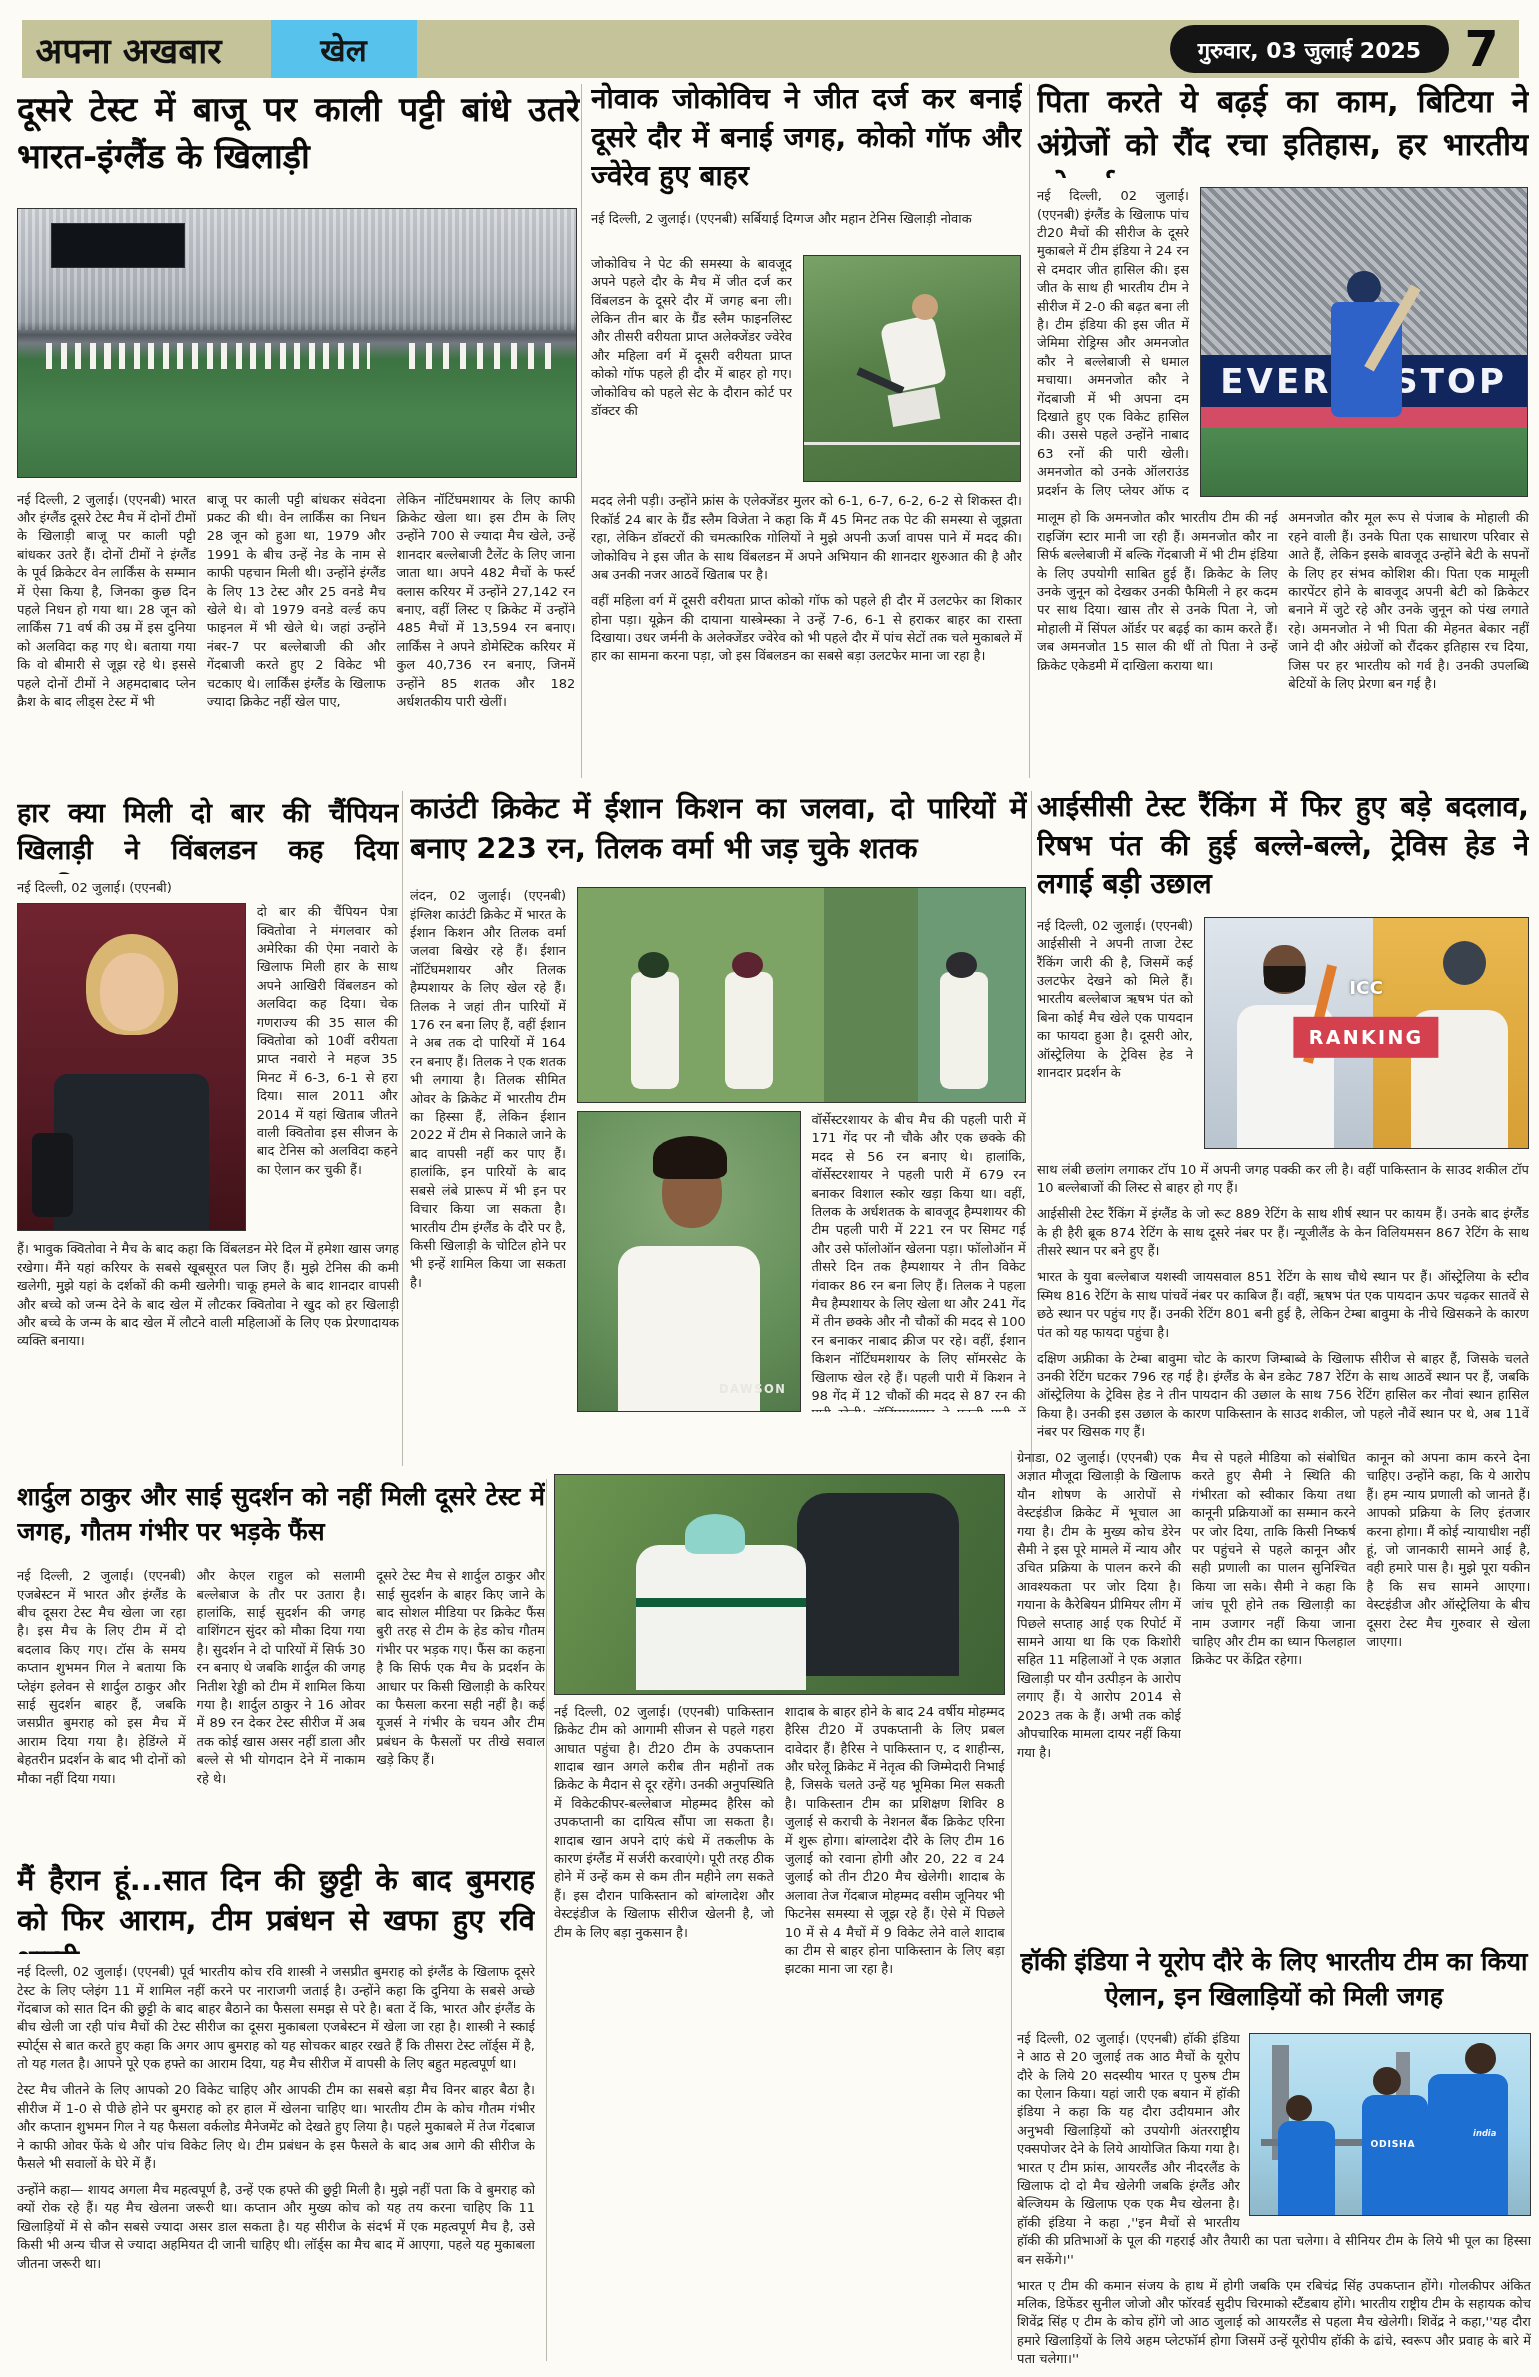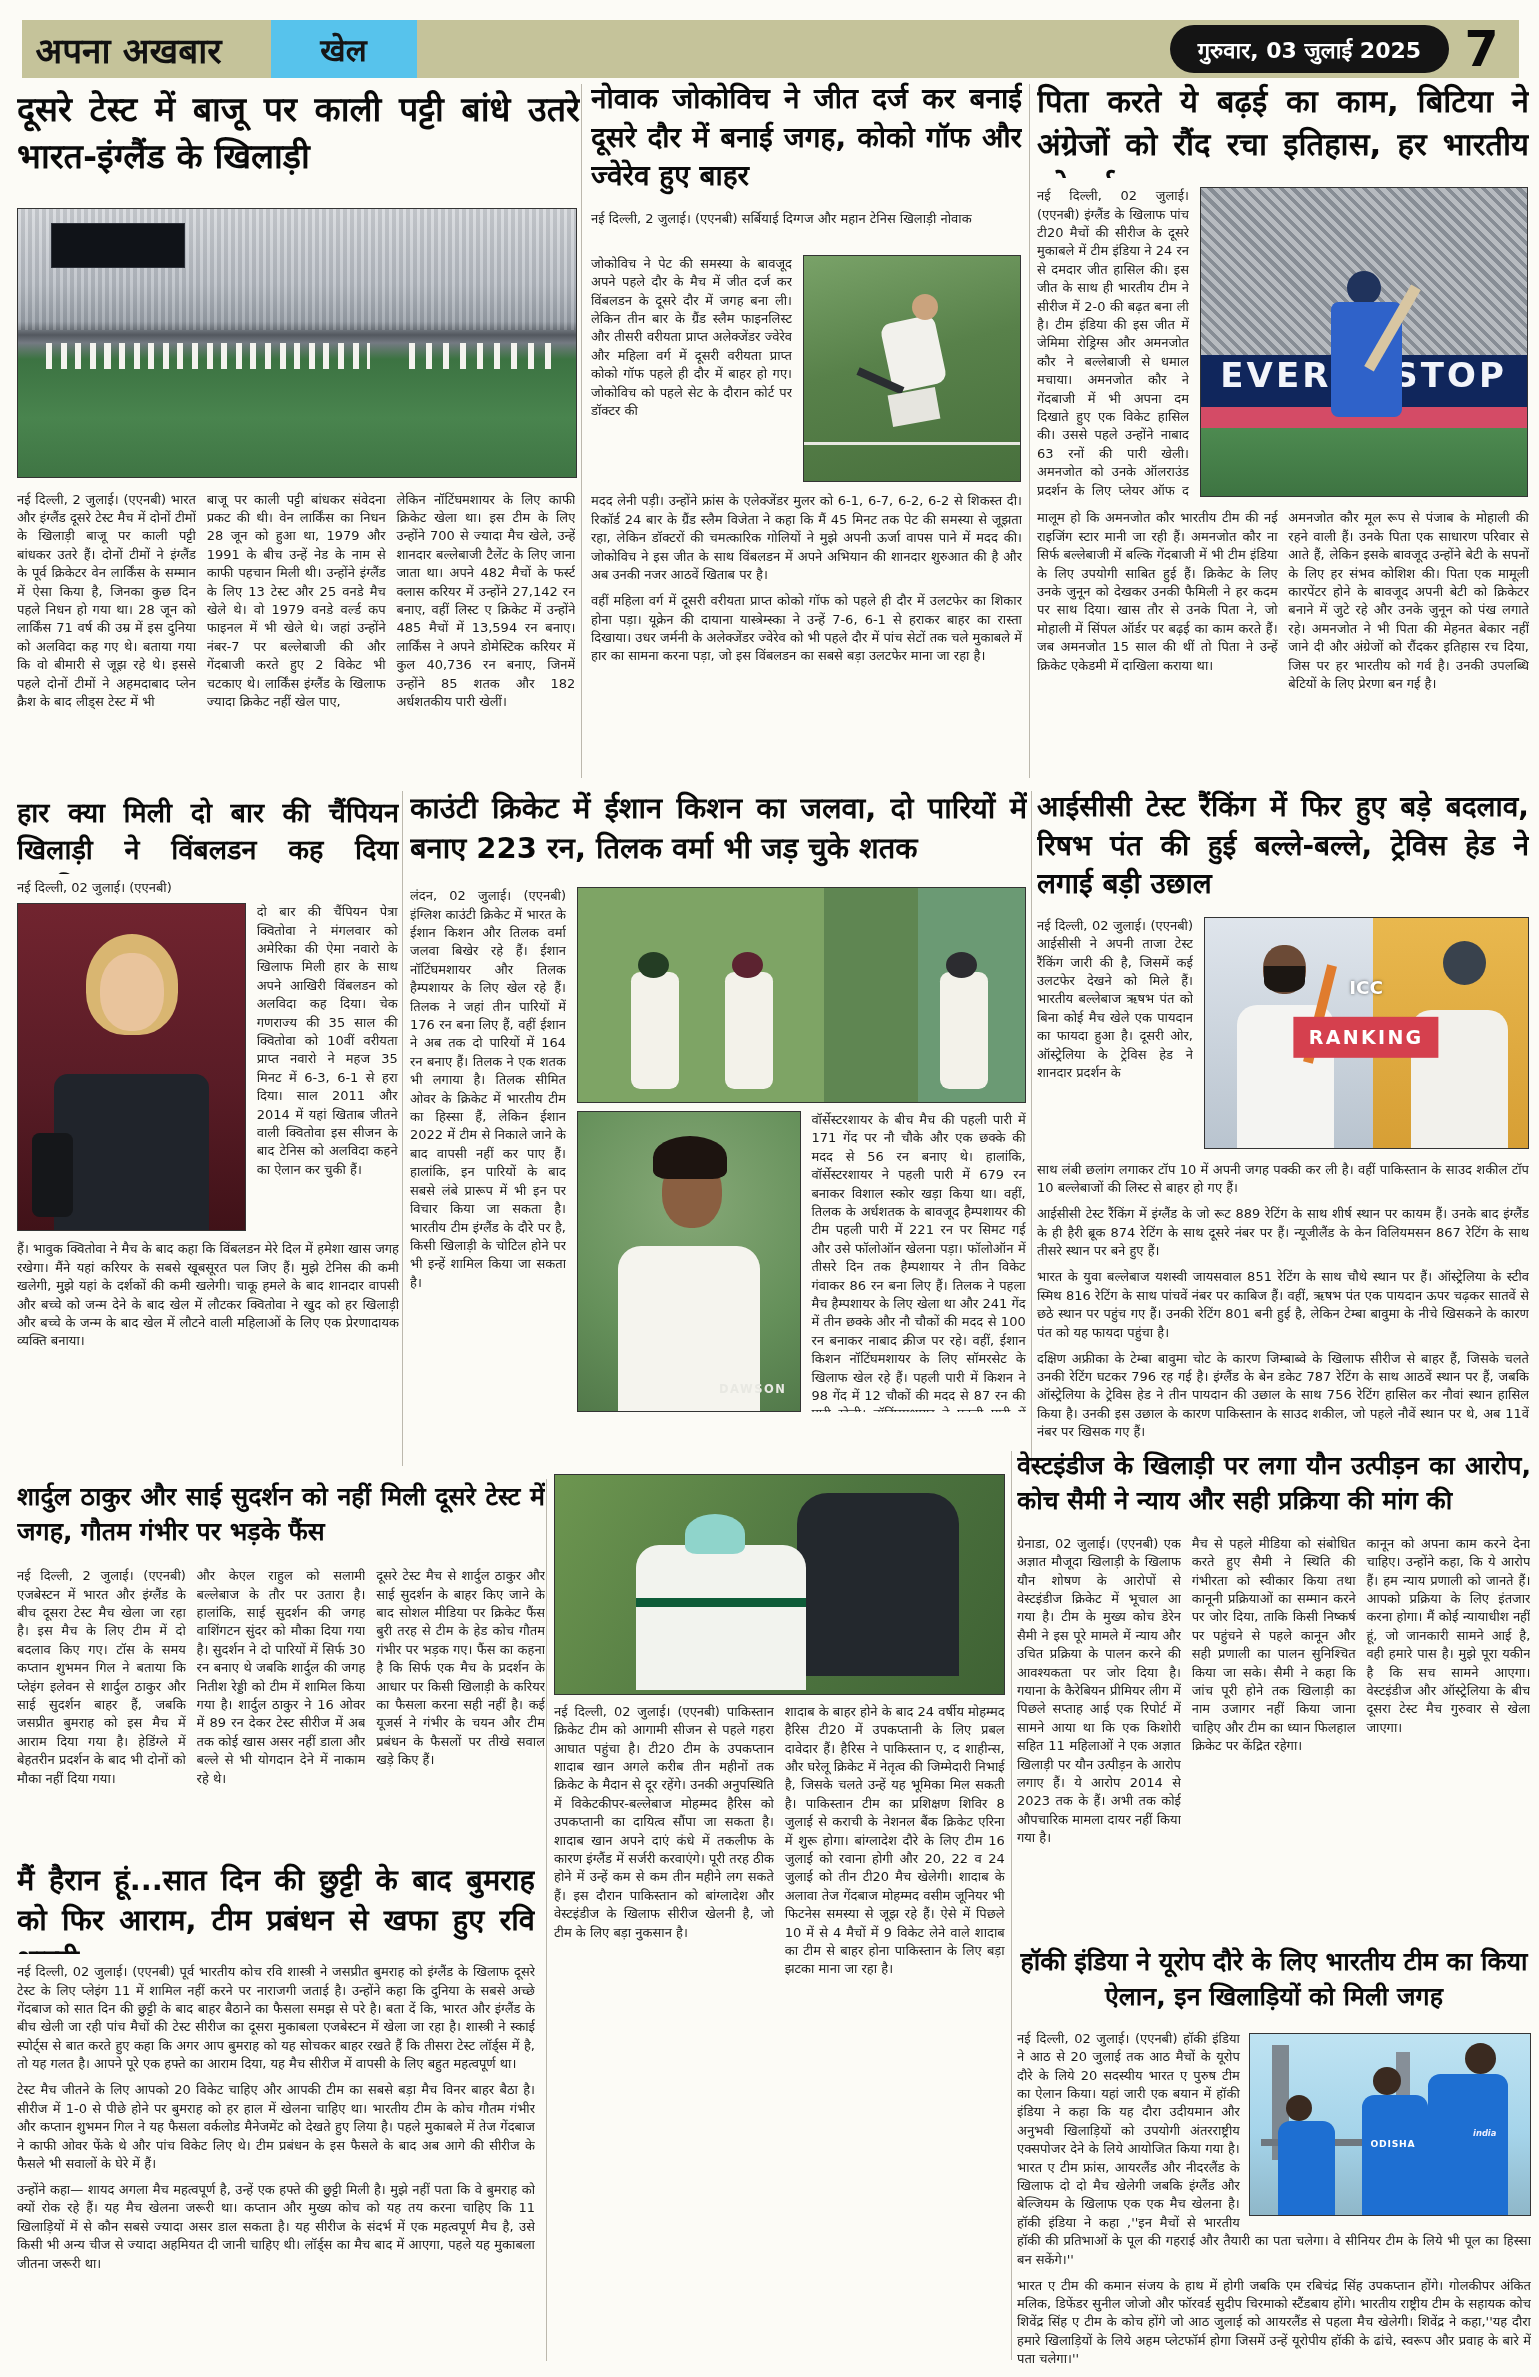--- a/index.html
+++ b/index.html
@@ -86,21 +86,21 @@
   .phA-players{position:absolute;left:5%;top:50%;width:58%;height:26px;background:repeating-linear-gradient(90deg,#f4f3ee 0 6.1px,transparent 6.1px 14.6px)}
   .phA-players2{position:absolute;right:4%;top:50%;width:26%;height:26px;background:repeating-linear-gradient(90deg,#f4f3ee 0 6.1px,transparent 6.1px 17px)}
   .phB{background:linear-gradient(165deg,#79a268 0%,#58814a 45%,#48703d 100%)}
   .phB-line{position:absolute;left:0;right:0;bottom:16%;height:3.1px;background:#e8e8e2}
   .phB-torso{position:absolute;left:38%;top:28%;width:55px;height:69px;background:#f2f1ec;border-radius:10.7px;transform:rotate(-12deg)}
   .phB-head{position:absolute;left:50%;top:17%;width:26px;height:26px;background:#caa37d;border-radius:50%}
   .phB-racket{position:absolute;left:24%;top:54%;width:49px;height:7.7px;background:#2a2d31;transform:rotate(24deg)}
   .phB-shorts{position:absolute;left:40%;top:60%;width:48px;height:32px;background:#e6e5df;transform:rotate(-10deg)}
   .phC{background:#9aa0a7}
   .phC-crowd{position:absolute;left:0;right:0;top:0;height:54%;background:repeating-linear-gradient(45deg,#b7bbc0 0 4.6px,#878d95 4.6px 8.4px),repeating-linear-gradient(-45deg,rgba(255,255,255,.18) 0 3.1px,transparent 3.1px 7px)}
-  .phC-board{position:absolute;left:0;right:0;top:54%;height:17%;background:#10265c;display:flex;align-items:flex-start;justify-content:space-between;padding:0 6%;color:#f2f4fa;font-weight:700;font-size:34px;letter-spacing:3.1px}
+  .phC-board{position:absolute;left:0;right:0;top:54%;height:17%;background:#10265c;display:flex;align-items:center;justify-content:space-between;padding:0 6%;color:#f2f4fa;font-weight:700;font-size:34px;letter-spacing:3.1px}
   .phC-strip{position:absolute;left:0;right:0;top:71%;height:7%;background:#d44b66}
   .phC-grass{position:absolute;left:0;right:0;bottom:0;height:22%;background:linear-gradient(180deg,#4d8a50,#3e7442)}
   .phC-helmet{position:absolute;left:45%;top:27%;width:34px;height:34px;background:#20335c;border-radius:50%}
   .phC-torso{position:absolute;left:40%;top:37%;width:71px;height:115px;background:#2f62c9;border-radius:7.7px}
   .phC-bat{position:absolute;left:57%;top:30%;width:10.7px;height:94px;background:#d8c6a2;transform:rotate(30deg)}
   .phD{background:linear-gradient(180deg,#71242f 0%,#591c26 55%,#401218 100%)}
   .phD-hair{position:absolute;left:30%;top:9%;width:92px;height:101px;background:#d9b671;border-radius:50% 50% 42% 42%}
   .phD-face{position:absolute;left:36%;top:15%;width:64px;height:78px;background:#e9c49c;border-radius:46%}
   .phD-body{position:absolute;left:16%;top:52%;width:68%;height:48%;background:#20242b;border-radius:14px 14px 0 0}
   .phD-mic{position:absolute;left:6%;bottom:4%;width:41px;height:84px;background:#15171a;border-radius:7.7px}
@@ -304,21 +304,20 @@
       <div class="phH-cap"></div>
       <div class="phH-trim"></div>
     </figure>
     <div class="row">
       <div class="bt colH">नई दिल्ली, 02 जुलाई। (एएनबी) पाकिस्तान क्रिकेट टीम को आगामी सीजन से पहले गहरा आघात पहुंचा है। टी20 टीम के उपकप्तान शादाब खान अगले करीब तीन महीनों तक क्रिकेट के मैदान से दूर रहेंगे। उनकी अनुपस्थिति में विकेटकीपर-बल्लेबाज मोहम्मद हैरिस को उपकप्तानी का दायित्व सौंपा जा सकता है। शादाब खान अपने दाएं कंधे में तकलीफ के कारण इंग्लैंड में सर्जरी करवाएंगे। पूरी तरह ठीक होने में उन्हें कम से कम तीन महीने लग सकते हैं। इस दौरान पाकिस्तान को बांग्लादेश और वेस्टइंडीज के खिलाफ सीरीज खेलनी है, जो टीम के लिए बड़ा नुकसान है।</div>
       <div class="bt colH">शादाब के बाहर होने के बाद 24 वर्षीय मोहम्मद हैरिस टी20 में उपकप्तानी के लिए प्रबल दावेदार हैं। हैरिस ने पाकिस्तान ए, द शाहीन्स, और घरेलू क्रिकेट में नेतृत्व की जिम्मेदारी निभाई है, जिसके चलते उन्हें यह भूमिका मिल सकती है। पाकिस्तान टीम का प्रशिक्षण शिविर 8 जुलाई से कराची के नेशनल बैंक क्रिकेट एरिना में शुरू होगा। बांग्लादेश दौरे के लिए टीम 16 जुलाई को रवाना होगी और 20, 22 व 24 जुलाई को तीन टी20 मैच खेलेगी। शादाब के अलावा तेज गेंदबाज मोहम्मद वसीम जूनियर भी फिटनेस समस्या से जूझ रहे हैं। ऐसे में पिछले 10 में से 4 मैचों में 9 विकेट लेने वाले शादाब का टीम से बाहर होना पाकिस्तान के लिए बड़ा झटका माना जा रहा है।</div>
     </div>
   </section>
 
   <section class="art" id="secI">
-    <h2 class="hl">वेस्टइंडीज के खिलाड़ी पर लगा यौन उत्पीड़न का आरोप, कोच सैमी ने न्याय और सही प्रक्रिया की मांग की</h2>
     <div class="row">
       <div class="bt colI">ग्रेनाडा, 02 जुलाई। (एएनबी) एक अज्ञात मौजूदा खिलाड़ी के खिलाफ यौन शोषण के आरोपों से वेस्टइंडीज क्रिकेट में भूचाल आ गया है। टीम के मुख्य कोच डेरेन सैमी ने इस पूरे मामले में न्याय और उचित प्रक्रिया के पालन करने की आवश्यकता पर जोर दिया है। गयाना के कैरेबियन प्रीमियर लीग में पिछले सप्ताह आई एक रिपोर्ट में सामने आया था कि एक किशोरी सहित 11 महिलाओं ने एक अज्ञात खिलाड़ी पर यौन उत्पीड़न के आरोप लगाए हैं। ये आरोप 2014 से 2023 तक के हैं। अभी तक कोई औपचारिक मामला दायर नहीं किया गया है।</div>
       <div class="bt colI">मैच से पहले मीडिया को संबोधित करते हुए सैमी ने स्थिति की गंभीरता को स्वीकार किया तथा कानूनी प्रक्रियाओं का सम्मान करने पर जोर दिया, ताकि किसी निष्कर्ष पर पहुंचने से पहले कानून और सही प्रणाली का पालन सुनिश्चित किया जा सके। सैमी ने कहा कि जांच पूरी होने तक खिलाड़ी का नाम उजागर नहीं किया जाना चाहिए और टीम का ध्यान फिलहाल क्रिकेट पर केंद्रित रहेगा।</div>
       <div class="bt colI">कानून को अपना काम करने देना चाहिए। उन्होंने कहा, कि ये आरोप हैं। हम न्याय प्रणाली को जानते हैं। आपको प्रक्रिया के लिए इंतजार करना होगा। मैं कोई न्यायाधीश नहीं हूं, जो जानकारी सामने आई है, वही हमारे पास है। मुझे पूरा यकीन है कि सच सामने आएगा। वेस्टइंडीज और ऑस्ट्रेलिया के बीच दूसरा टेस्ट मैच गुरुवार से खेला जाएगा।</div>
     </div>
   </section>
 
   <section class="art" id="secJ">
     <h2 class="hl">मैं हैरान हूं...सात दिन की छुट्टी के बाद बुमराह को फिर आराम, टीम प्रबंधन से खफा हुए रवि शास्त्री</h2>
     <div class="bt bodyJ">

